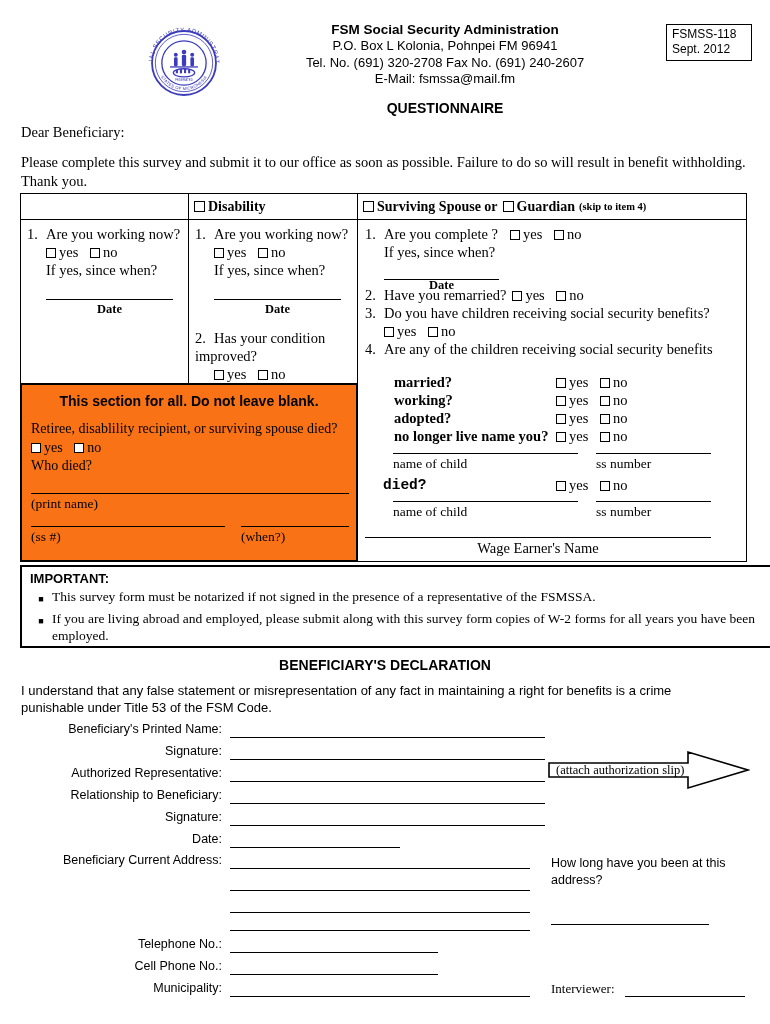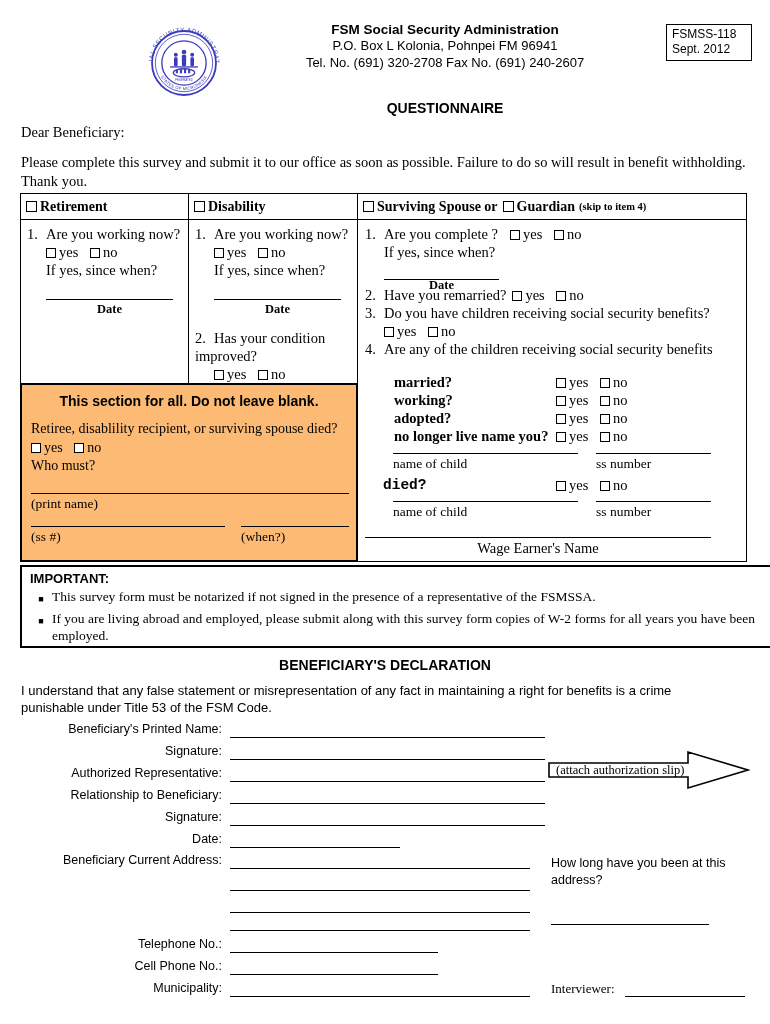--- a/index.html
+++ b/index.html
@@ -46,21 +46,21 @@
 
   .colbody { position:absolute; font-size:14.5px; line-height:18px; }
   .q { display:flex; }
   .qn { width:19px; flex:none; }
   .ybox { white-space:nowrap; }
   .ruleline { border-bottom:1.3px solid #000; height:1px; }
   .datelbl { text-align:center; font-weight:bold; font-size:12.5px; }
 
   
   .allbox { position:absolute; left:20px; top:383px; width:338px; height:179px;
-            border:2.2px solid #000; background:#fdba74; }
+            border:2.2px solid #000; background:#f97316; }
   .allbox-title { text-align:center; font-family:"Liberation Sans", sans-serif;
                   font-weight:bold; font-size:14px; margin-top:8px; }
   .allbox-body { font-size:14px; line-height:18.5px; padding:0 9px; margin-top:11px; }
 
   
   .impbox { position:absolute; left:20px; top:565px; width:759px; height:83px;
             border:2.2px solid #000; padding:4px 8px; }
   .imp-title { font-family:"Liberation Sans", sans-serif; font-weight:bold; font-size:13px; }
   .imp-item { display:flex; font-size:13.5px; line-height:17px; margin-top:2px; }
   .bullet { width:22px; flex:none; text-align:center; font-size:9px; padding-top:3px; }
@@ -117,44 +117,41 @@
             <rect x="55" y="58.5" width="2.6" height="4"></rect>
           <text x="50" y="72" font-family="Liberation Sans, sans-serif" font-size="3.6" text-anchor="middle" fill="#3b3bbb">FEDERATED</text>
         </g>
       </svg>
     </div>
 
     <div class="hdr-center">
       <div class="hdr-title">FSM Social Security Administration</div>
       <div class="hdr-line">P.O. Box L Kolonia, Pohnpei FM 96941</div>
       <div class="hdr-line">Tel. No. (691) 320-2708  Fax No. (691) 240-2607</div>
+      <div class="hdr-line">E-Mail: fsmssa@mail.fm</div>
     </div>
 
     <div class="formbox">
       <div>FSMSS-118</div>
       <div>Sept. 2012</div>
     </div>
   </div>
 
   <div class="questionnaire">QUESTIONNAIRE</div>
 
   <div class="intro">
     <p>Dear Beneficiary:</p>
     <p>Please complete this survey and submit it to our office as soon as possible. Failure to do so will result in benefit withholding. Thank you.</p>
   </div>
 
   <div class="tbl">
     <div class="hline-hdr"></div>
     <div class="vline" style="left:167px;"></div>
     <div class="vline" style="left:336px;"></div>
 
-    <div class="col-hdr" style="left:0; width:167px;">
-      <span class="cb"></span>
-      <span>Retirement</span>
-    </div>
     <div class="col-hdr" style="left:168px; width:168px;">
       <span class="cb"></span>
       <span>Disability</span>
     </div>
     <div class="col-hdr" style="left:337px; width:388px;">
       <span class="cb"></span>
       <span>Surviving Spouse or</span>
       <span class="cb" style="margin-left:5px;"></span>
       <span>Guardian</span>
       <span class="skip">(skip to item 4)</span>
@@ -297,21 +294,21 @@
   </div>
 
   <div class="allbox">
     <div class="allbox-title">This section for all. Do not leave blank.</div>
     <div class="allbox-body">
       <div>Retiree, disablility recipient,  or surviving spouse died?</div>
       <div class="ybox">
         <span class="cb cb-sm"></span><span>yes</span>
         <span class="cb cb-sm" style="margin-left:8px;"></span><span>no</span>
       </div>
-      <div>Who must?</div>
+      <div>Who died?</div>
 
       <div style="position:relative; height:23px; margin-top:17px;">
         <div class="ruleline" style="position:absolute; left:0; width:318px; top:0;"></div>
         <div style="position:absolute; left:0; top:2px; font-size:13.5px;">(print name)</div>
       </div>
 
       <div style="position:relative; height:23px; margin-top:10px;">
         <div class="ruleline" style="position:absolute; left:0; width:194px; top:0;"></div>
         <div class="ruleline" style="position:absolute; left:210px; width:108px; top:0;"></div>
         <div style="position:absolute; left:0; top:2px; font-size:13.5px;">(ss #)</div>

